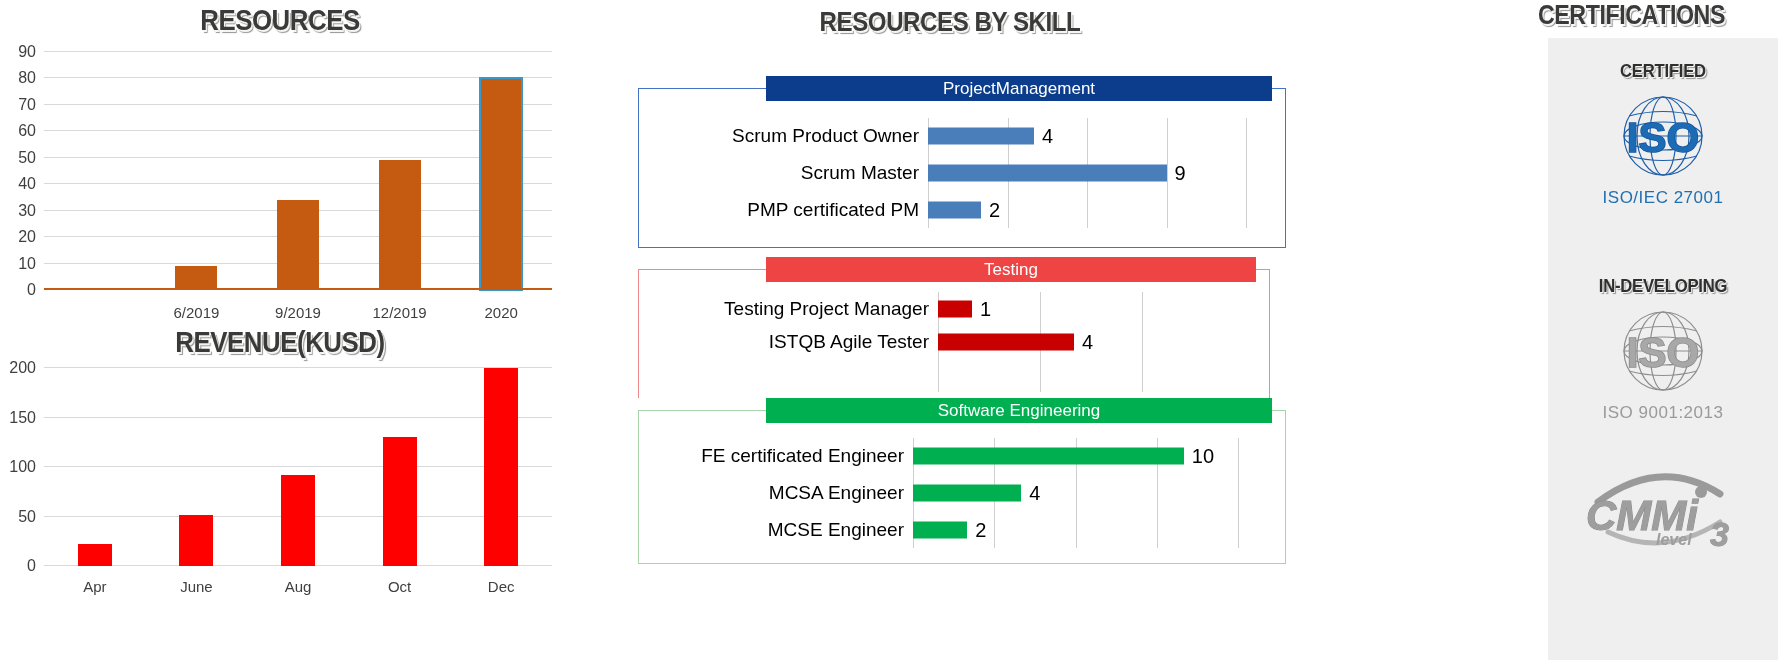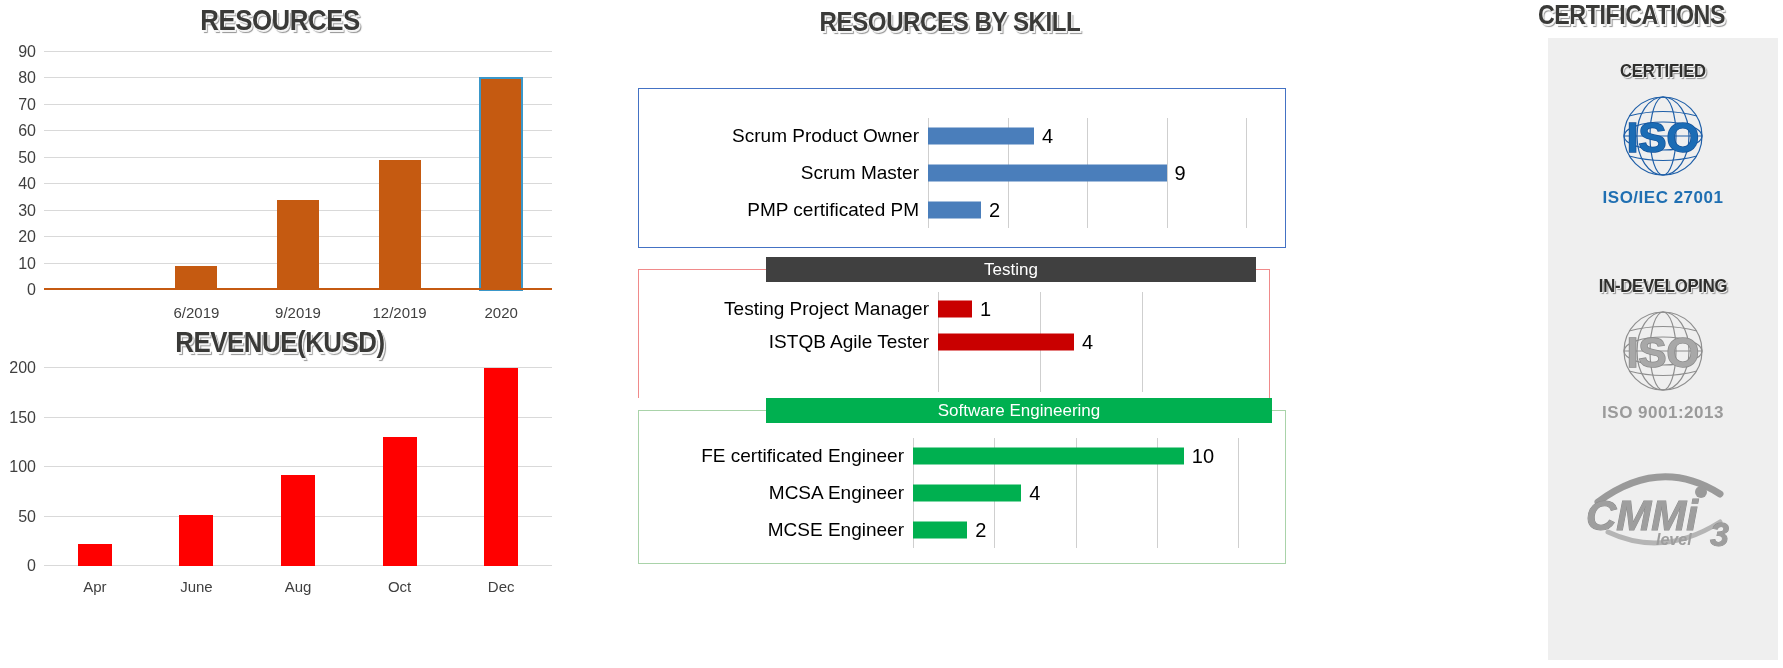--- a/index.html
+++ b/index.html
@@ -87,21 +87,21 @@
     font-size: 20px; color: #000; white-space: nowrap;
   }
   .vgrid { position: absolute; top: 0; bottom: 0; width: 1px; background: #cfcfcf; }
 
   
   #pm-panel .panel-box   { border-color: #4472c4; }
   #pm-panel .skill-header{ background: #0b3d8c; }
   #pm-panel .row-bar     { background: #4a7ebb; }
 
   #test-panel .panel-box   { border-color: #f08a8a; }
-  #test-panel .skill-header{ background: #404040; }
+  #test-panel .skill-header{ background: #ef4444; }
   #test-panel .row-bar     { background: #c90000; }
 
   #se-panel .panel-box   { border-color: #a9d3a9; }
   #se-panel .skill-header{ background: #00b050; }
   #se-panel .row-bar     { background: #00b050; }
 
   
   #cert-title { left: 1480px; top: 0px; width: 303px; font-size: 27px; }
   #cert-box {
     position: absolute; left: 1548px; top: 38px; width: 230px; height: 622px;
@@ -109,21 +109,21 @@
   }
   .cert-status {
     position: absolute; left: 0; width: 100%; text-align: center;
     font-family: "Liberation Sans", sans-serif; font-weight: bold;
     color: #2f2f2d; font-size: 19px;
     text-shadow: 1px 1px 0 rgba(255,255,255,0.9), 2px 2px 1px rgba(60,60,60,0.5);
     transform: scaleX(0.88); letter-spacing: -0.3px; white-space: nowrap;
   }
   .cert-logo { position: absolute; left: 0; width: 100%; text-align: center; }
   .cert-caption {
-    font-family: "Liberation Sans", sans-serif; font-weight: bold;
+    font-family: "Liberation Sans", sans-serif; font-weight: normal;
     font-size: 17px; letter-spacing: 0.5px; margin-top: 2px;
   }
   #iso27001-caption { color: #1f6fb2; }
   #iso9001-caption  { color: #9a9a9a; }
 </style>
 </head>
 <body>
 
 <div id="stage">
 
@@ -193,20 +193,21 @@
         </div>
     </div>
   </div>
 
   <div class="panel-title" id="skill-title">RESOURCES BY SKILL</div>
 
   <div id="mid-col">
 
     <div class="skill-panel" id="pm-panel" style="left:18px; top:76px; width:648px; height:172px;">
       <div class="panel-box"></div>
+      <div class="skill-header" style="left:128px; right:14px;">ProjectManagement</div>
       <div class="skill-rows" style="left:290px; right:40px; top:42px; height:110px;">
           <div class="vgrid" style="left: 79.5px;"></div>
           <div class="vgrid" style="left: 159px;"></div>
           <div class="vgrid" style="left: 238.5px;"></div>
           <div class="vgrid" style="left: 318px;"></div>
           <div class="vgrid" style="left: 0px;"></div>
           <div class="skill-row" style="top: 0px; height: 36.6667px;">
             <div class="row-label">Scrum Product Owner</div>
             <div class="row-bar" style="width: 106px;"></div>
             <div class="row-value" style="left: 114px;">4</div>

